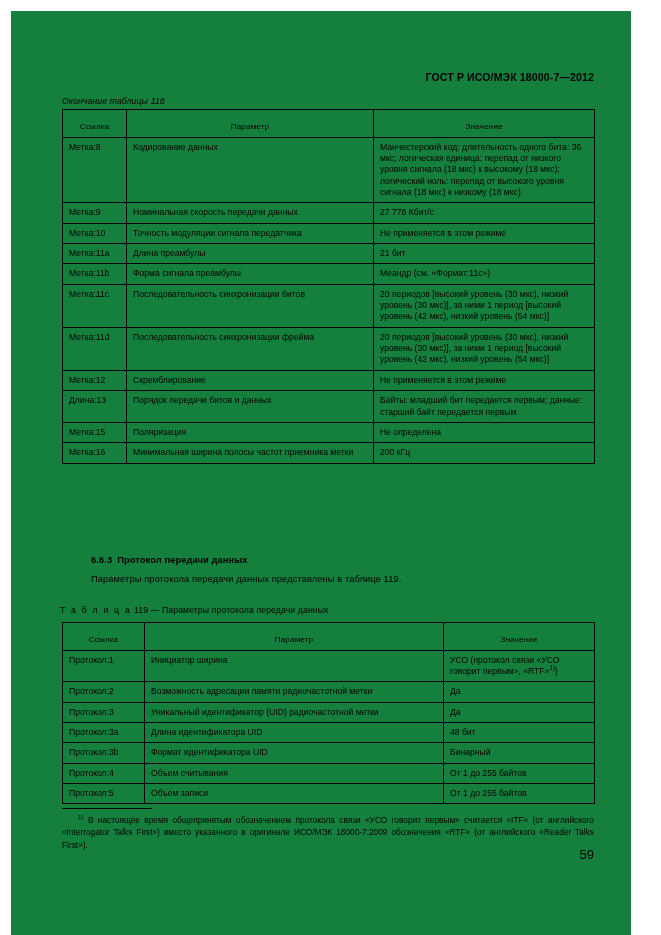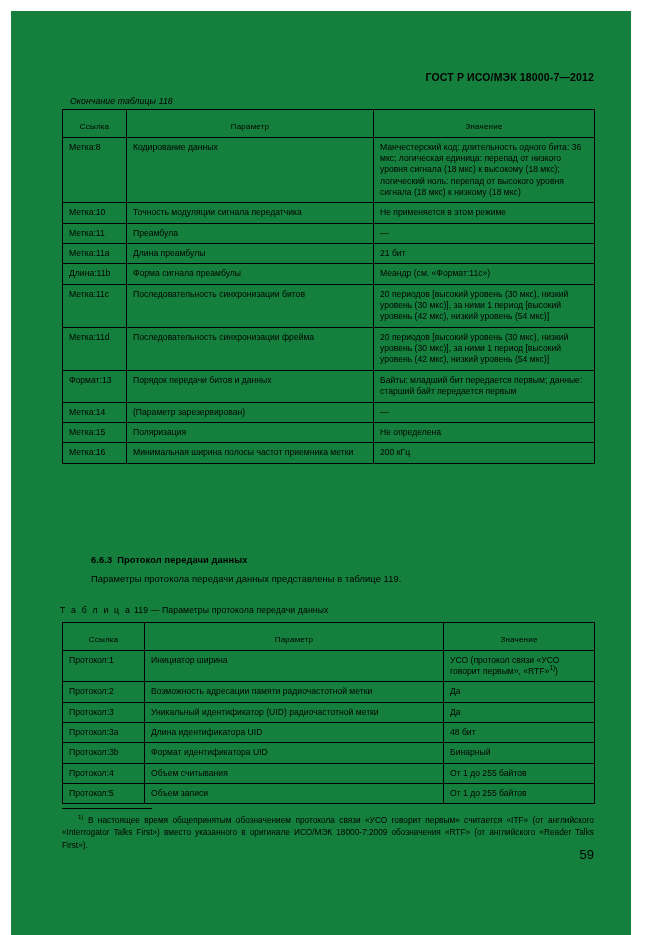--- a/index.html
+++ b/index.html
@@ -31,21 +31,21 @@
     text-align: right;
     font-size: 10.5px;
     font-weight: bold;
     letter-spacing: 0.15px;
     white-space: nowrap;
   }
 
   
   .table-caption-cont {
     position: absolute;
-    left: 59px;
+    left: 51px;
     top: 85px;
     font-size: 8.7px;
     font-style: italic;
     letter-spacing: 0.1px;
   }
   .table-caption {
     position: absolute;
     left: 49px;
     top: 594px;
     font-size: 8.7px;
@@ -183,58 +183,58 @@
           <th>Значение</th>
         </tr>
       </thead>
       <tbody id="t118-body">
           <tr>
             <td>Метка:8</td>
             <td>Кодирование данных</td>
             <td>Манчестерский код: длительность одного бита: 36 мкс; логическая единица: перепад от низкого уровня сигнала (18 мкс) к высокому (18 мкс); логический ноль: перепад от высокого уровня сигнала (18 мкс) к низкому (18 мкс)</td>
           </tr>
           <tr>
+            <td>Метка:9</td>
+            <td>Номинальная скорость передачи данных</td>
+            <td>27 778 Кбит/с</td>
+          </tr>
+          <tr>
             <td>Метка:10</td>
             <td>Точность модуляции сигнала передатчика</td>
             <td>Не применяется в этом режиме</td>
           </tr>
           <tr>
-            <td>Метка:11</td>
-            <td>Преамбула</td>
-            <td class="center">—</td>
-          </tr>
-          <tr>
             <td>Метка:11a</td>
             <td>Длина преамбулы</td>
             <td>21 бит</td>
           </tr>
           <tr>
-            <td>Длина:11b</td>
+            <td>Метка:11b</td>
             <td>Форма сигнала преамбулы</td>
             <td>Меандр (см. «Формат:11с»)</td>
           </tr>
           <tr>
             <td>Метка:11c</td>
             <td>Последовательность синхронизации битов</td>
             <td>20 периодов [высокий уровень (30 мкс), низкий уровень (30 мкс)], за ними 1 период [высокий уровень (42 мкс), низкий уровень (54 мкс)]</td>
           </tr>
           <tr>
             <td>Метка:11d</td>
             <td>Последовательность синхронизации фрейма</td>
             <td>20 периодов [высокий уровень (30 мкс), низкий уровень (30 мкс)], за ними 1 период [высокий уровень (42 мкс), низкий уровень (54 мкс)]</td>
           </tr>
           <tr>
-            <td>Формат:13</td>
+            <td>Метка:12</td>
+            <td>Скремблирование</td>
+            <td>Не применяется в этом режиме</td>
+          </tr>
+          <tr>
+            <td>Длина:13</td>
             <td>Порядок передачи битов и данных</td>
             <td>Байты: младший бит передается первым; данные: старший байт передается первым</td>
-          </tr>
-          <tr>
-            <td>Метка:14</td>
-            <td>(Параметр зарезервирован)</td>
-            <td class="center">—</td>
           </tr>
           <tr>
             <td>Метка:15</td>
             <td>Поляризация</td>
             <td>Не определена</td>
           </tr>
           <tr>
             <td>Метка:16</td>
             <td>Минимальная ширина полосы частот приемника метки</td>
             <td class="bottom">200 кГц</td>

